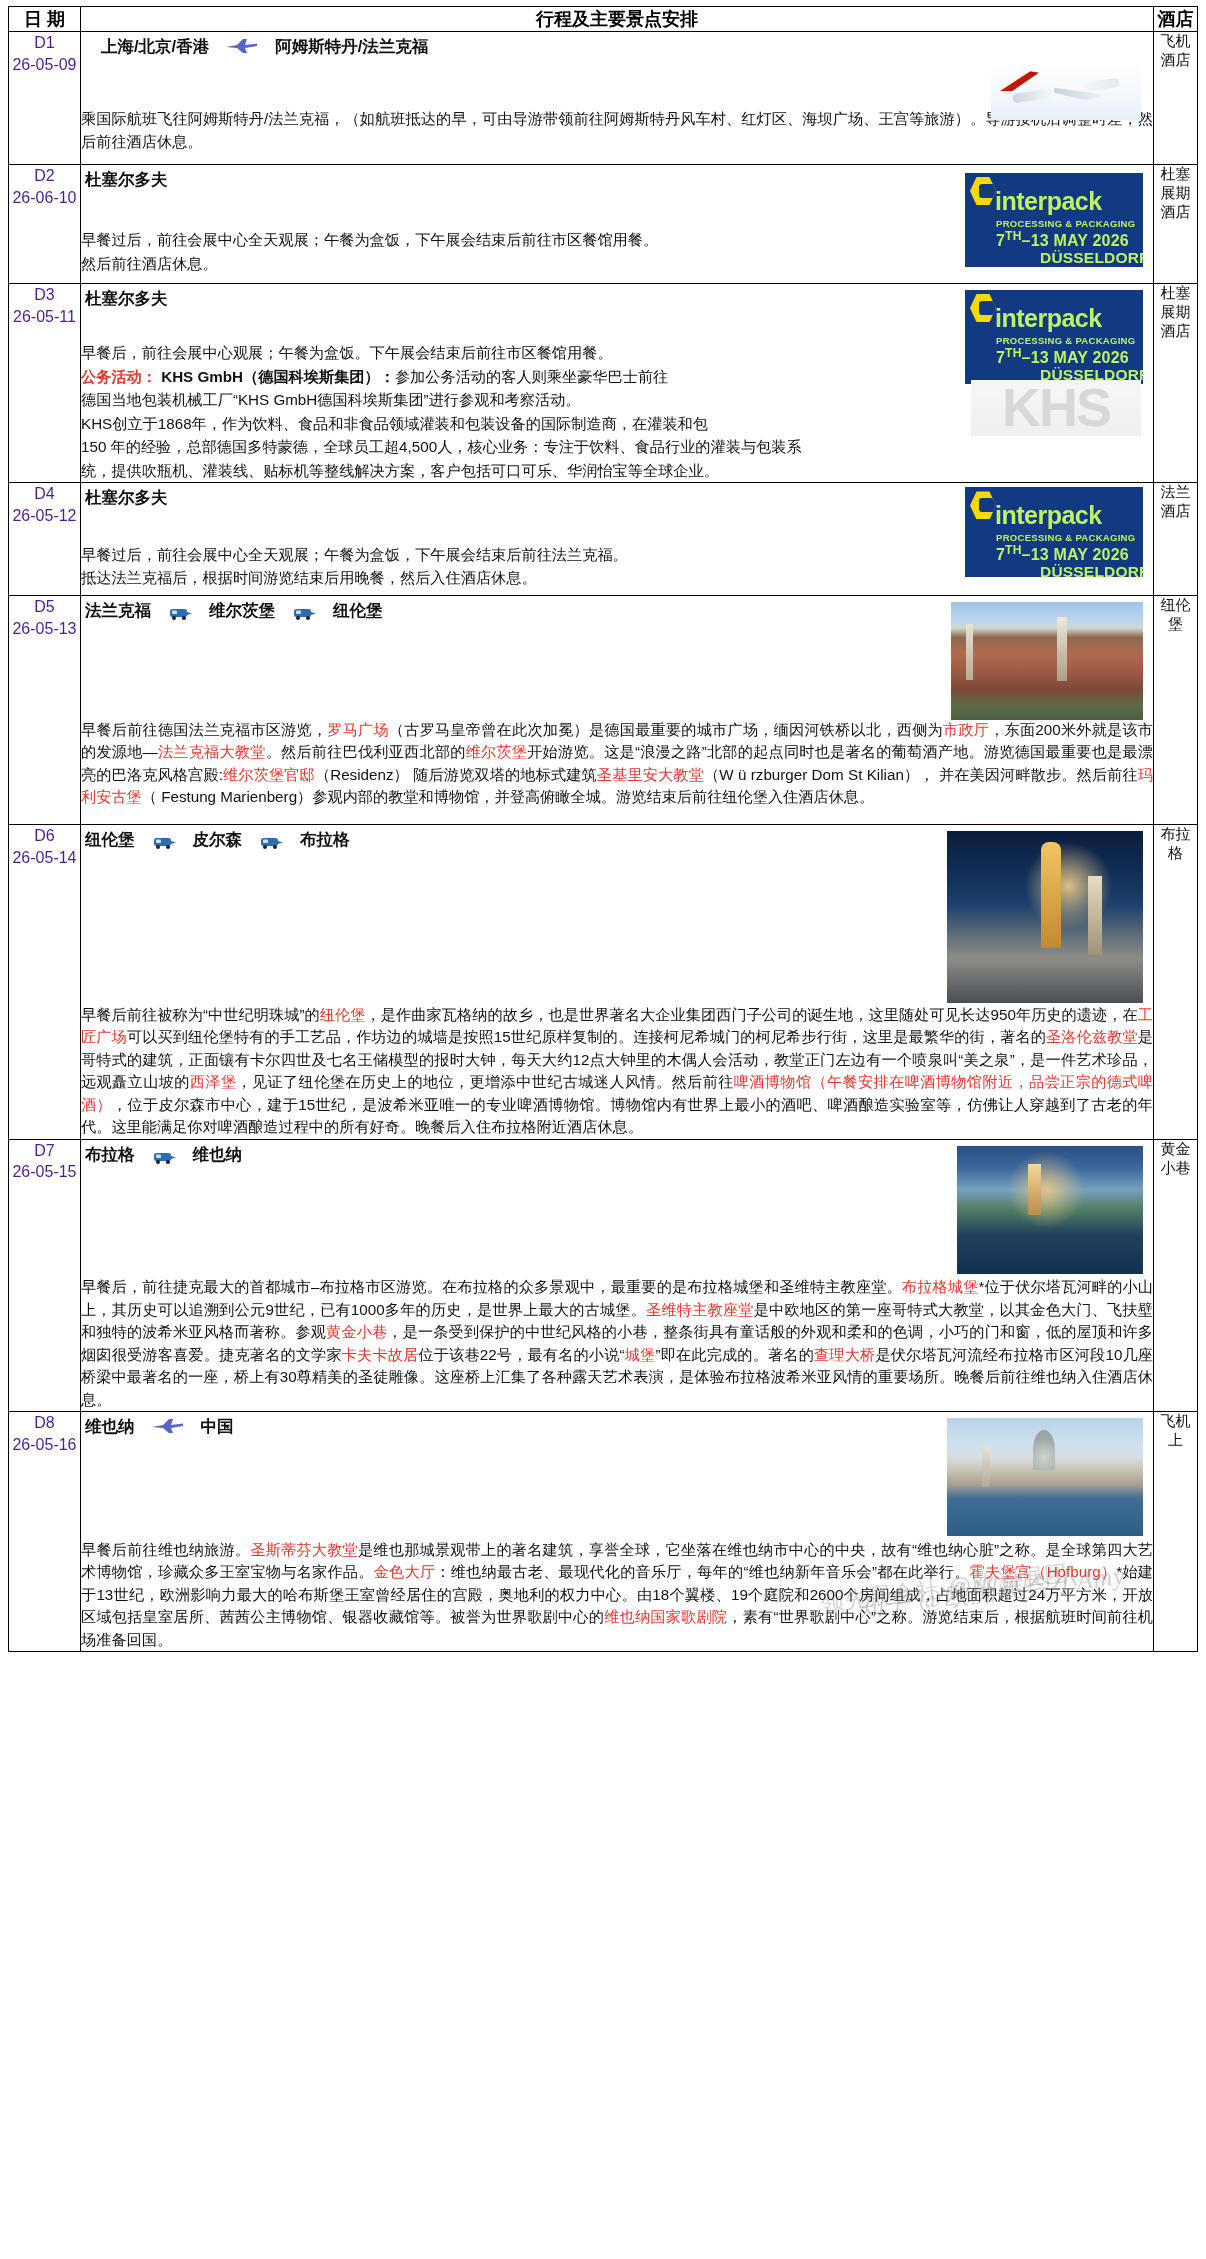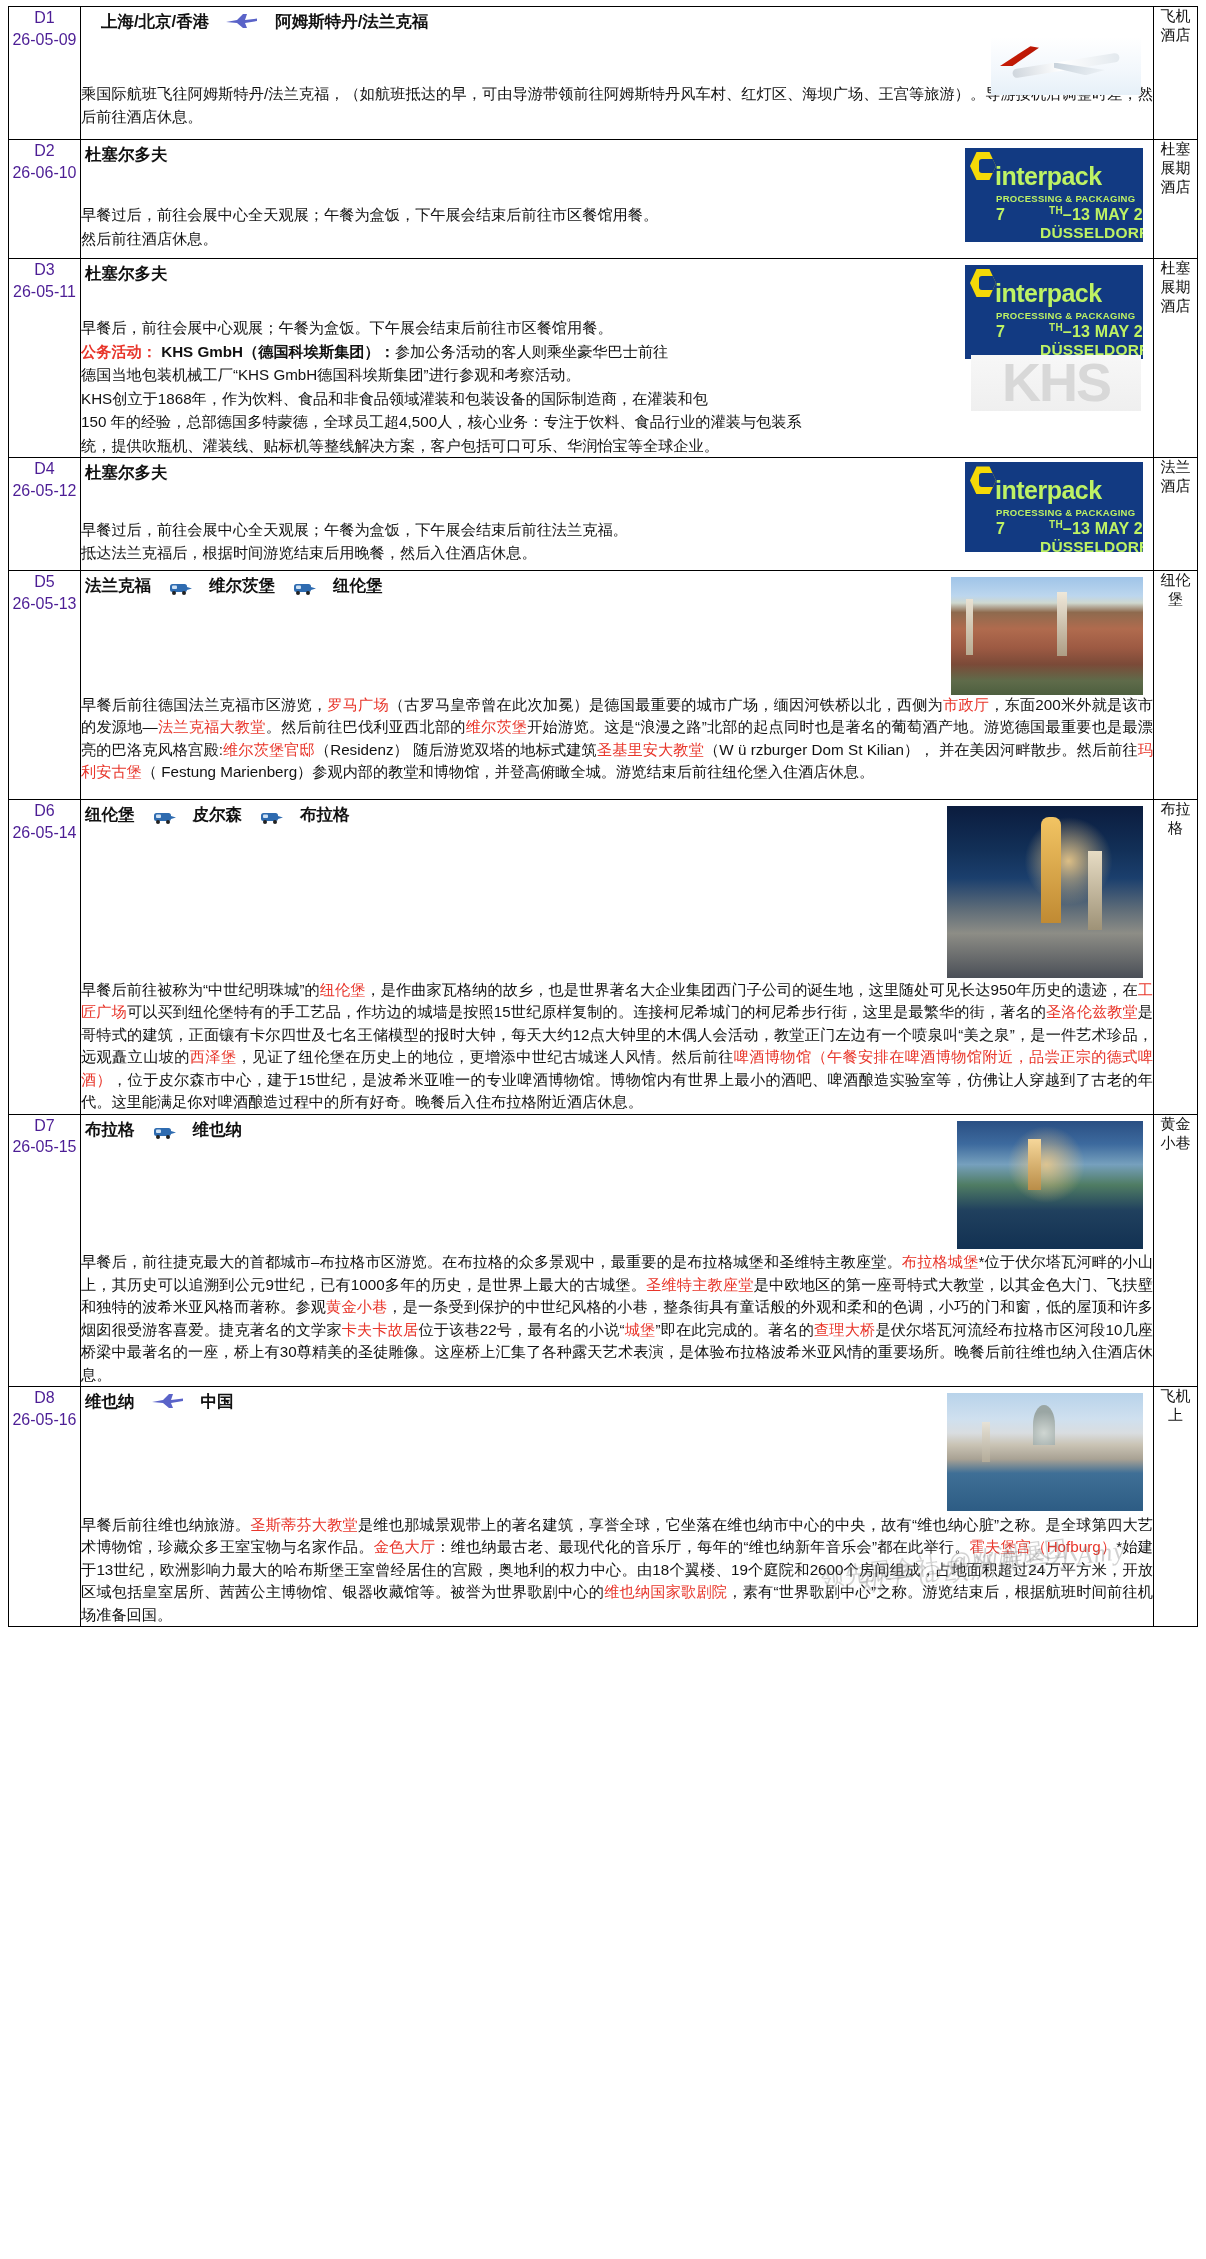--- a/index.html
+++ b/index.html
@@ -125,21 +125,21 @@
     font-family:"Liberation Sans",sans-serif;
   }
   .ip-sub{
     position:absolute;left:31px;top:44px;
     font-size:9.5px;letter-spacing:.3px;font-weight:bold;white-space:nowrap;
   }
   .ip-date{
     position:absolute;left:31px;top:55px;
     font-size:16px;font-weight:bold;letter-spacing:.2px;white-space:nowrap;
   }
-  .ip-date sup{font-size:10px;vertical-align:super;margin-left:44px;}
+  .ip-date sup{font-size:12px;vertical-align:super;}
   .ip-city{
     position:absolute;left:47px;top:74px;
     font-size:15.5px;font-weight:bold;letter-spacing:.2px;white-space:nowrap;margin-left:28px;
   }
 
   
   .photo{position:absolute;background-size:cover;overflow:hidden;}
 
   .ph-wurzburg{
     background:
@@ -250,20 +250,25 @@
 
 <table class="itin">
   <colgroup>
     <col class="col-date">
     <col>
     <col class="col-hotel">
   </colgroup>
   <tbody>
 
 
+    <tr class="hdr">
+      <td>日  期</td>
+      <td>行程及主要景点安排</td>
+      <td>酒店</td>
+    </tr>
 
     <tr>
       <td class="date-cell">
         <div>D1</div>
         <div>26-05-09</div>
       </td>
       <td class="body-cell" style="height:132px;">
         <div class="route">
           <span>上海/北京/香港</span>
           <span class="plane-ico">

